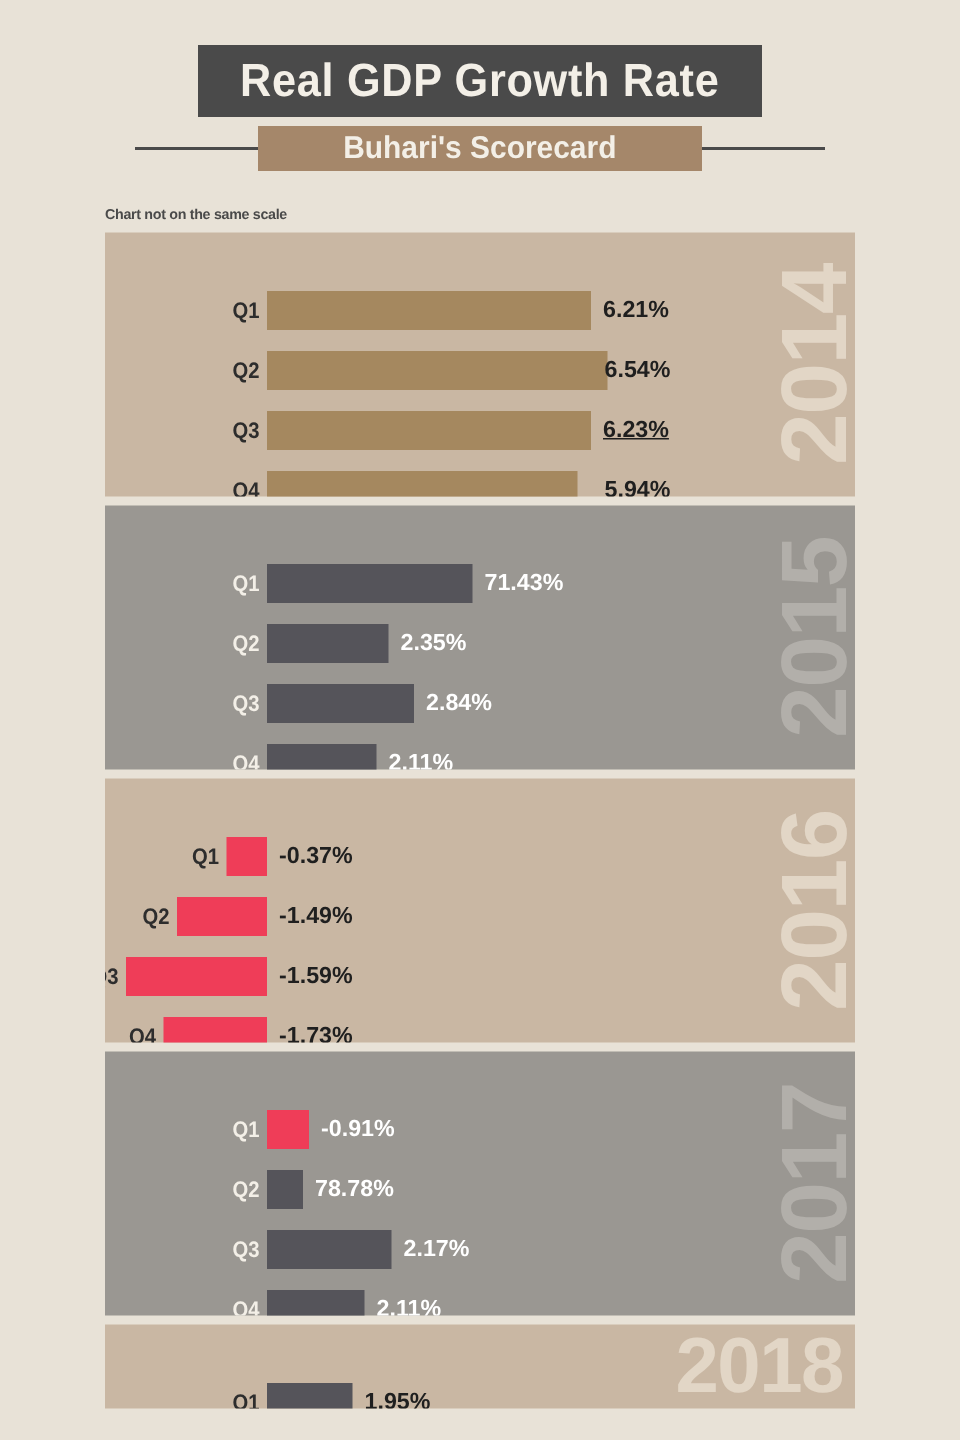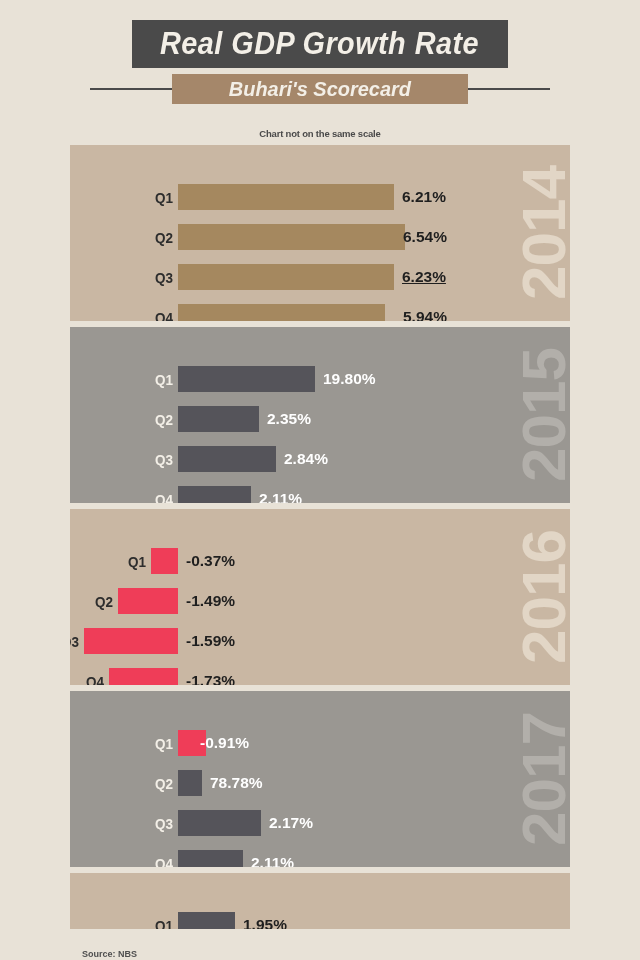--- a/index.html
+++ b/index.html
@@ -5,21 +5,21 @@
   html,body{margin:0;padding:0;}
   body{
     width:640px;height:960px;
     background:#e8e2d7;
     font-family:"Liberation Sans", sans-serif;
     overflow:hidden;
     position:relative;
   }
 
   
-  #header{ padding-top:20px;font-style:italic; }
+  #header{ padding-top:30px; }
   .title-bar{
     width:376px; height:48px;
     margin:0 auto;
     background:#4a4a4a;
     display:flex; align-items:center; justify-content:center;
   }
   .title-bar .title-text{
     color:#f3efe7;
     font-size:31px;
     font-weight:bold;
@@ -48,21 +48,21 @@
   .sub-box .sub-text{
     color:#f3efe7;
     font-size:21px; font-weight:bold;
     font-family:"Liberation Sans Narrow","Liberation Sans",sans-serif;
     transform:scaleX(0.95);
     white-space:nowrap;
   }
 
   
   .scale-note{
-    text-align:center;
+    text-align:left;
     width:500px;
     margin:22px auto 6px;
     font-size:9.5px;
     color:#4a4a4a;
     font-weight:bold;
     letter-spacing:-0.2px;
   }
 
   
   #chart{ width:500px; margin:0 auto; }
@@ -183,21 +183,21 @@
           <span class="val val-dark" style="left: 333px;">5.94%</span>
         </div>
       </div>
     </div>
     <div class="year-panel panel-gray" style="height: 176px;">
       <div class="watermark rot wm-gray">2015</div>
       <div class="rows" style="padding-top: 8px;">
         <div class="bar-row" style="height: 40px;">
           <span class="q-label q-light" style="left: 84px;">Q1</span>
           <div class="bar bar-gray" style="left: 108px; width: 137px;"></div>
-          <span class="val val-light" style="left: 253px;">19.80%</span>
+          <span class="val val-light" style="left: 253px;">71.43%</span>
         </div>
         <div class="bar-row" style="height: 40px;">
           <span class="q-label q-light" style="left: 84px;">Q2</span>
           <div class="bar bar-gray" style="left: 108px; width: 81px;"></div>
           <span class="val val-light" style="left: 197px;">2.35%</span>
         </div>
         <div class="bar-row" style="height: 40px;">
           <span class="q-label q-light" style="left: 84px;">Q3</span>
           <div class="bar bar-gray" style="left: 108px; width: 98px;"></div>
           <span class="val val-light" style="left: 214px;">2.84%</span>
@@ -233,40 +233,41 @@
           <span class="val val-dark" style="left: 116px;">-1.73%</span>
         </div>
       </div>
     </div>
     <div class="year-panel panel-gray" style="height: 176px;">
       <div class="watermark rot wm-gray">2017</div>
       <div class="rows" style="padding-top: 8px;">
         <div class="bar-row" style="height: 40px;">
           <span class="q-label q-light" style="left: 84px;">Q1</span>
           <div class="bar bar-red" style="left: 108px; width: 28px;"></div>
-          <span class="val val-light" style="left: 130px;">-0.91%</span>
+          <span class="val val-light" style="left: 144px;">-0.91%</span>
         </div>
         <div class="bar-row" style="height: 40px;">
           <span class="q-label q-light" style="left: 84px;">Q2</span>
           <div class="bar bar-gray" style="left: 108px; width: 24px;"></div>
           <span class="val val-light" style="left: 140px;">78.78%</span>
         </div>
         <div class="bar-row" style="height: 40px;">
           <span class="q-label q-light" style="left: 84px;">Q3</span>
           <div class="bar bar-gray" style="left: 108px; width: 83px;"></div>
           <span class="val val-light" style="left: 199px;">2.17%</span>
         </div>
         <div class="bar-row" style="height: 40px;">
           <span class="q-label q-light" style="left: 84px;">Q4</span>
           <div class="bar bar-gray" style="left: 108px; width: 65px;"></div>
           <span class="val val-light" style="left: 181px;">2.11%</span>
         </div>
       </div>
     </div>
     <div class="year-panel panel-tan" style="height: 56px;">
+      <div class="watermark flat wm-tan">2018</div>
       <div class="rows" style="padding-top: 8px;">
         <div class="bar-row" style="height: 40px;">
           <span class="q-label q-dark" style="left: 84px;">Q1</span>
           <div class="bar bar-gray" style="left: 108px; width: 57px;"></div>
           <span class="val val-dark" style="left: 173px;">1.95%</span>
         </div>
       </div>
     </div>
   </div>
 

